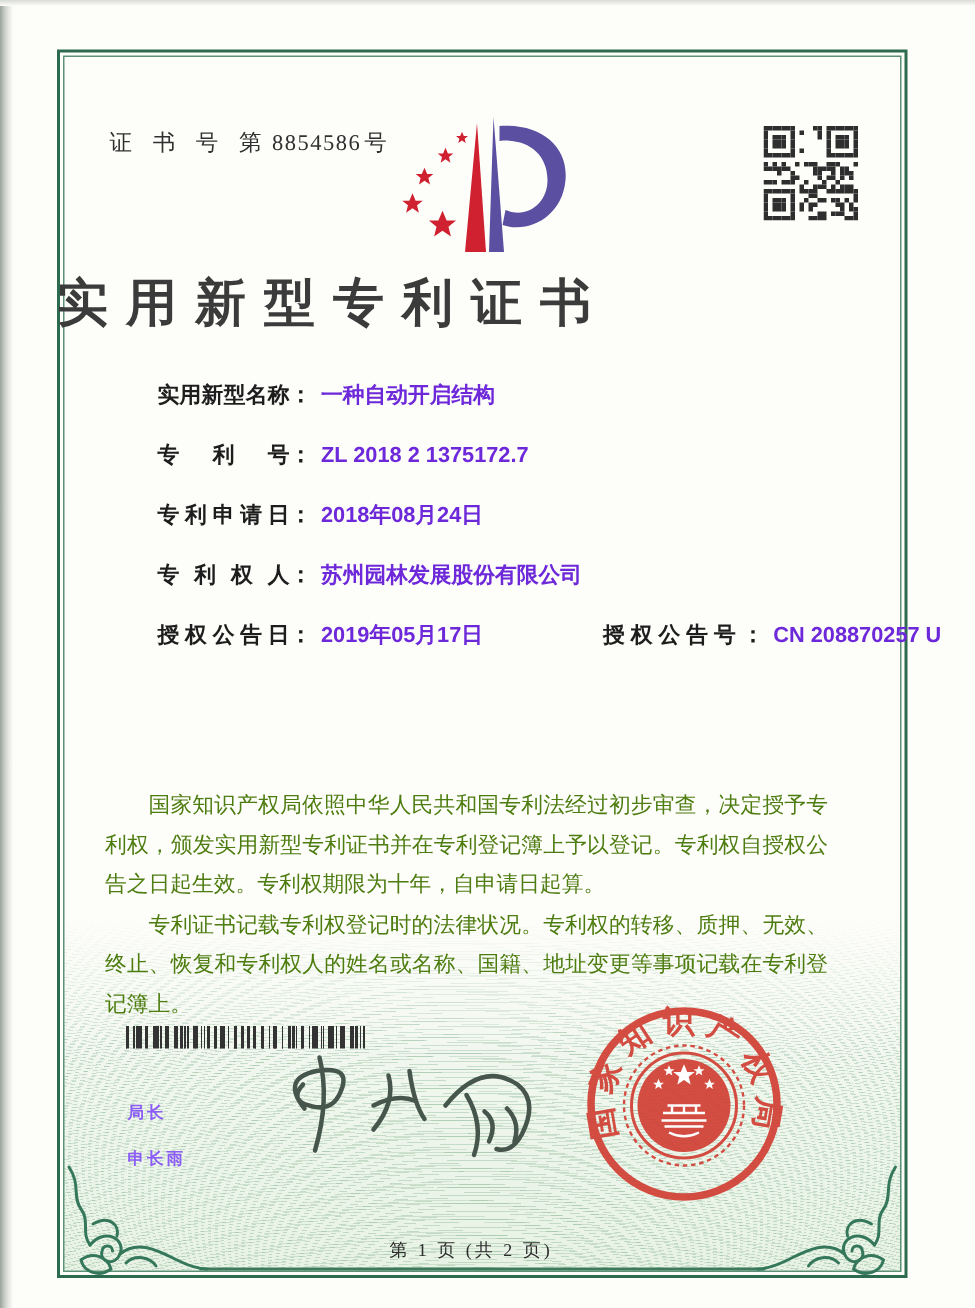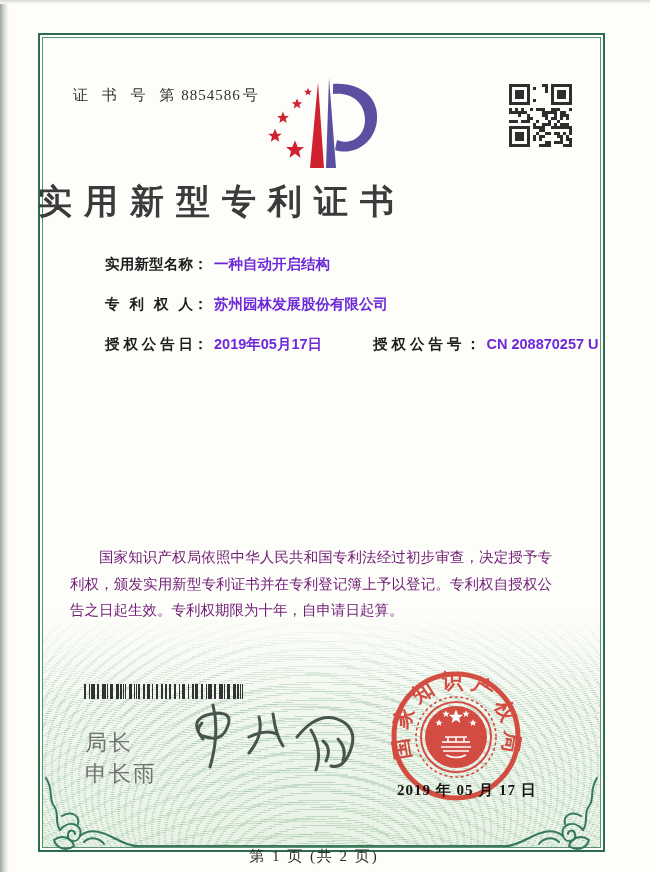--- a/index.html
+++ b/index.html
@@ -41,50 +41,50 @@
 
   
   .fields{position:absolute;left:73px;top:254px;width:520px;}
   .field-row{height:40px;line-height:20px;font-size:15px;color:#1d1d1d;position:relative;}
   .f-label{display:inline-block;width:88px;text-align:justify;text-align-last:justify;
     font-weight:700;font-size:14.5px;vertical-align:top;margin-left:32px;}
   .f-colon{font-weight:700;margin-right:6px;}
   .f-value{font-family:"Liberation Sans","DejaVu Sans",sans-serif;font-weight:600;
     font-size:14.5px;color:#6d28d9;}
   .f-right{position:absolute;left:300px;top:0;white-space:nowrap;}
-  .f-right .f-label2{font-weight:700;font-size:14.5px;letter-spacing:4px;}
-
-  
-  .body-text{position:absolute;left:70px;top:544px;width:482px;
-    font-size:14.5px;line-height:26.5px;color:#701a75;text-align:justify;}
+  .f-right .f-label2{font-weight:700;font-size:14.5px;letter-spacing:4px;margin-left:29px;}
+
+  
+  .body-text{position:absolute;left:70px;top:524px;width:482px;
+    font-size:14.5px;line-height:26.5px;color:#4d7c0f;text-align:justify;}
   .body-text p{margin:0;text-indent:2em;}
 
   
   .barcode{position:absolute;left:84px;top:684px;width:160px;height:15px;
     background-image:
       repeating-linear-gradient(90deg,#333 0 2px,transparent 2px 5px,#333 5px 6px,transparent 6px 9px),
       repeating-linear-gradient(90deg,#333 0 1px,transparent 1px 7px,#333 7px 9px,transparent 9px 13px);}
 
   .director{position:absolute;left:85px;top:727px;
     font-family:"Liberation Sans","DejaVu Sans",sans-serif;
-    font-size:22px;font-weight:400;color:#737373;line-height:31px;letter-spacing:2px;}
+    font-size:11px;font-weight:700;color:#8b5cf6;line-height:31px;letter-spacing:2px;}
 
   .signature{position:absolute;left:175px;top:697px;}
 
   .seal{position:absolute;left:383px;top:663px;opacity:.92;}
   .seal-date{position:absolute;left:397px;top:781px;font-size:15px;font-weight:600;
     color:#141414;letter-spacing:1px;z-index:1;}
 
   .rule-bottom{position:absolute;left:133px;right:140px;top:845px;height:1.5px;background:#3c7a5b;}
   .ornament{position:absolute;width:100px;height:78px;}
   .ornament.left{left:40px;top:776px;}
   .ornament.right{right:47px;top:776px;transform:scaleX(-1);}
 
   .footer{position:absolute;left:38px;right:60px;top:825px;text-align:center;
-    font-size:15px;color:#2c2c2c;letter-spacing:2px;margin-top:22px;}
+    font-size:12px;color:#2c2c2c;letter-spacing:2px;}
 </style>
 </head>
 <body>
 
 <div class="photo">
   <div class="photo-edge-left"></div>
   <div class="photo-edge-top"></div>
 
   <div class="guilloche"></div>
 
@@ -323,32 +323,39 @@
         <rect x="20" y="20" width="1" height="1"></rect>
       </svg></div>
 
   <div class="title">实用新型专利证书</div>
 
   <div class="fields">
     <div class="field-row">
       <span class="f-label">实用新型名称</span><span class="f-colon">：</span><span class="f-value">一种自动开启结构</span>
     </div>
     <div class="field-row">
+      <span class="f-label">专利号</span><span class="f-colon">：</span><span class="f-value">ZL 2018 2 1375172.7</span>
+    </div>
+    <div class="field-row">
+      <span class="f-label">专利申请日</span><span class="f-colon">：</span><span class="f-value">2018年08月24日</span>
+    </div>
+    <div class="field-row">
       <span class="f-label">专利权人</span><span class="f-colon">：</span><span class="f-value">苏州园林发展股份有限公司</span>
     </div>
     <div class="field-row">
       <span class="f-label">授权公告日</span><span class="f-colon">：</span><span class="f-value">2019年05月17日</span>
       <span class="f-right">
         <span class="f-label2">授权公告号</span><span class="f-colon">：</span><span class="f-value">CN 208870257 U</span>
       </span>
     </div>
   </div>
 
   <div class="body-text">
     <p>国家知识产权局依照中华人民共和国专利法经过初步审查，决定授予专利权，颁发实用新型专利证书并在专利登记簿上予以登记。专利权自授权公告之日起生效。专利权期限为十年，自申请日起算。</p>
+    <p>专利证书记载专利权登记时的法律状况。专利权的转移、质押、无效、终止、恢复和专利权人的姓名或名称、国籍、地址变更等事项记载在专利登记簿上。</p>
   </div>
 
   <div class="barcode"></div>
 
   <div class="director">
     <div>局长</div>
     <div>申长雨</div>
   </div>
 
   <div class="signature">
@@ -358,21 +365,20 @@
       <path d="M84,20 q5,18 -10,36"></path>
       <path d="M74,40 q16,-8 28,-3"></path>
       <path d="M98,17 q3,22 10,32"></path>
       <path d="M122,40 q24,-30 48,-14 q14,11 3,33 q-7,13 -17,10"></path>
       <path d="M136,33 q12,20 5,40"></path>
       <path d="M148,44 q9,7 3,20"></path>
       <path d="M163,42 q9,9 5,22"></path>
     </svg>
   </div>
 
-  <div class="seal-date">2019 年 05 月 17 日</div>
 
   <div class="seal">
     <svg width="146" height="146" viewBox="0 0 146 146" xmlns="http://www.w3.org/2000/svg">
       <defs>
         <path id="sealArc" d="M 27.4,89.9 A 48.5,48.5 0 1 1 118.6,89.9"></path>
         <path id="sstar" d="M0,-10 L2.9,-3.1 L9.5,-3.1 L4.2,1.2 L5.9,8.1 L0,4 L-5.9,8.1 L-4.2,1.2 L-9.5,-3.1 L-2.9,-3.1 Z"></path>
       </defs>
       <circle cx="73" cy="73" r="62" fill="none" stroke="#d23f34" stroke-width="5"></circle>
       <text font-size="21" font-weight="700" fill="#d23f34" letter-spacing="7" font-family="'Liberation Serif','DejaVu Serif',serif">
         <textPath href="#sealArc" startOffset="50%" text-anchor="middle">国家知识产权局</textPath>

